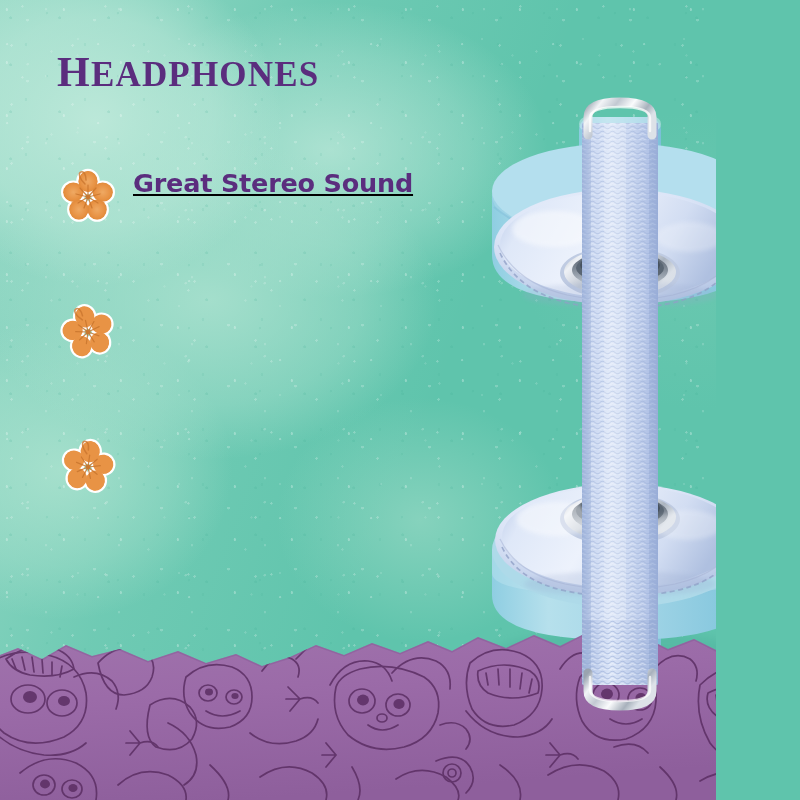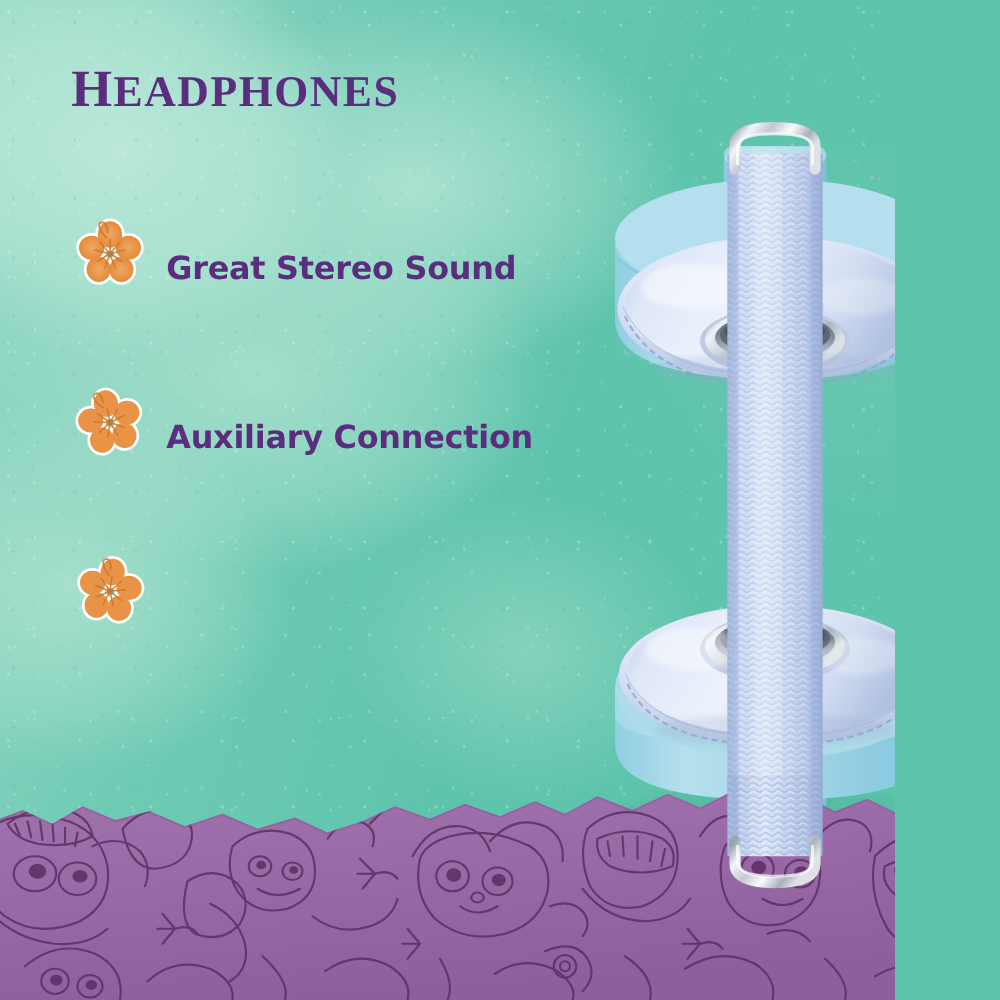--- a/index.html
+++ b/index.html
@@ -49,21 +49,21 @@
   .title{
     position:absolute;left:57px;top:48px;
     font-family:"Liberation Serif",serif;
     font-size:42px;letter-spacing:1.2px;font-weight:700;
     color:#5B2D7E;white-space:nowrap;
   }
   .title .cap{font-size:42px;}
   .title .sm{font-size:35px;}
 
   .features{position:absolute;left:60px;top:168px;width:420px;}
-  .feature{position:relative;height:62px;margin-bottom:73px;display:flex;align-items:flex-end;}
+  .feature{position:relative;height:62px;margin-bottom:73px;display:flex;align-items:flex-start;text-decoration:underline;}
   .flower{width:56px;height:56px;flex:0 0 56px;position:relative;}
   .flower svg{display:block;width:56px;height:56px;}
   .feature-label{
     margin-left:17px;
     font-family:"DejaVu Sans",sans-serif;
     font-size:25.5px;font-weight:700;letter-spacing:-.2px;
     color:#5B2D7E;white-space:nowrap;
   }
 
   
@@ -161,21 +161,20 @@
                 <line x1="0" y1="0" x2="-4" y2="11"></line>
               <line x1="0" y1="0" x2="-10" y2="6"></line>
                 <line x1="0" y1="0" x2="-12" y2="-3"></line>
               <line x1="0" y1="0" x2="-8" y2="-9"></line>
             </g>
             <path d="M-3,-13 C-9,-19 -10,-24 -7,-25 C-4,-26 -2,-22 -2,-17" fill="none" stroke="#C9762E" stroke-width="1.5" stroke-linecap="round" opacity=".8"></path>
             <circle cx="0" cy="0" r="2.4" fill="#C9762E" opacity=".9"></circle>
           </g>
         </svg>
       </span>
-      <span class="feature-label">Auxiliary Connection</span>
     </div>
 
     <div class="feature">
       <span class="flower">
         <svg viewBox="0 0 56 56">
           <g transform="translate(28,29) rotate(8)">
             <g stroke="#FFFFFF" stroke-width="2.6" fill="#E89345" stroke-linejoin="round">
               <ellipse cx="0" cy="-15.5" rx="10.5" ry="11.5"></ellipse>
               <ellipse cx="14.7" cy="-4.8" rx="11" ry="10.5"></ellipse>
               <ellipse cx="9.1" cy="12.5" rx="10.5" ry="11"></ellipse>

